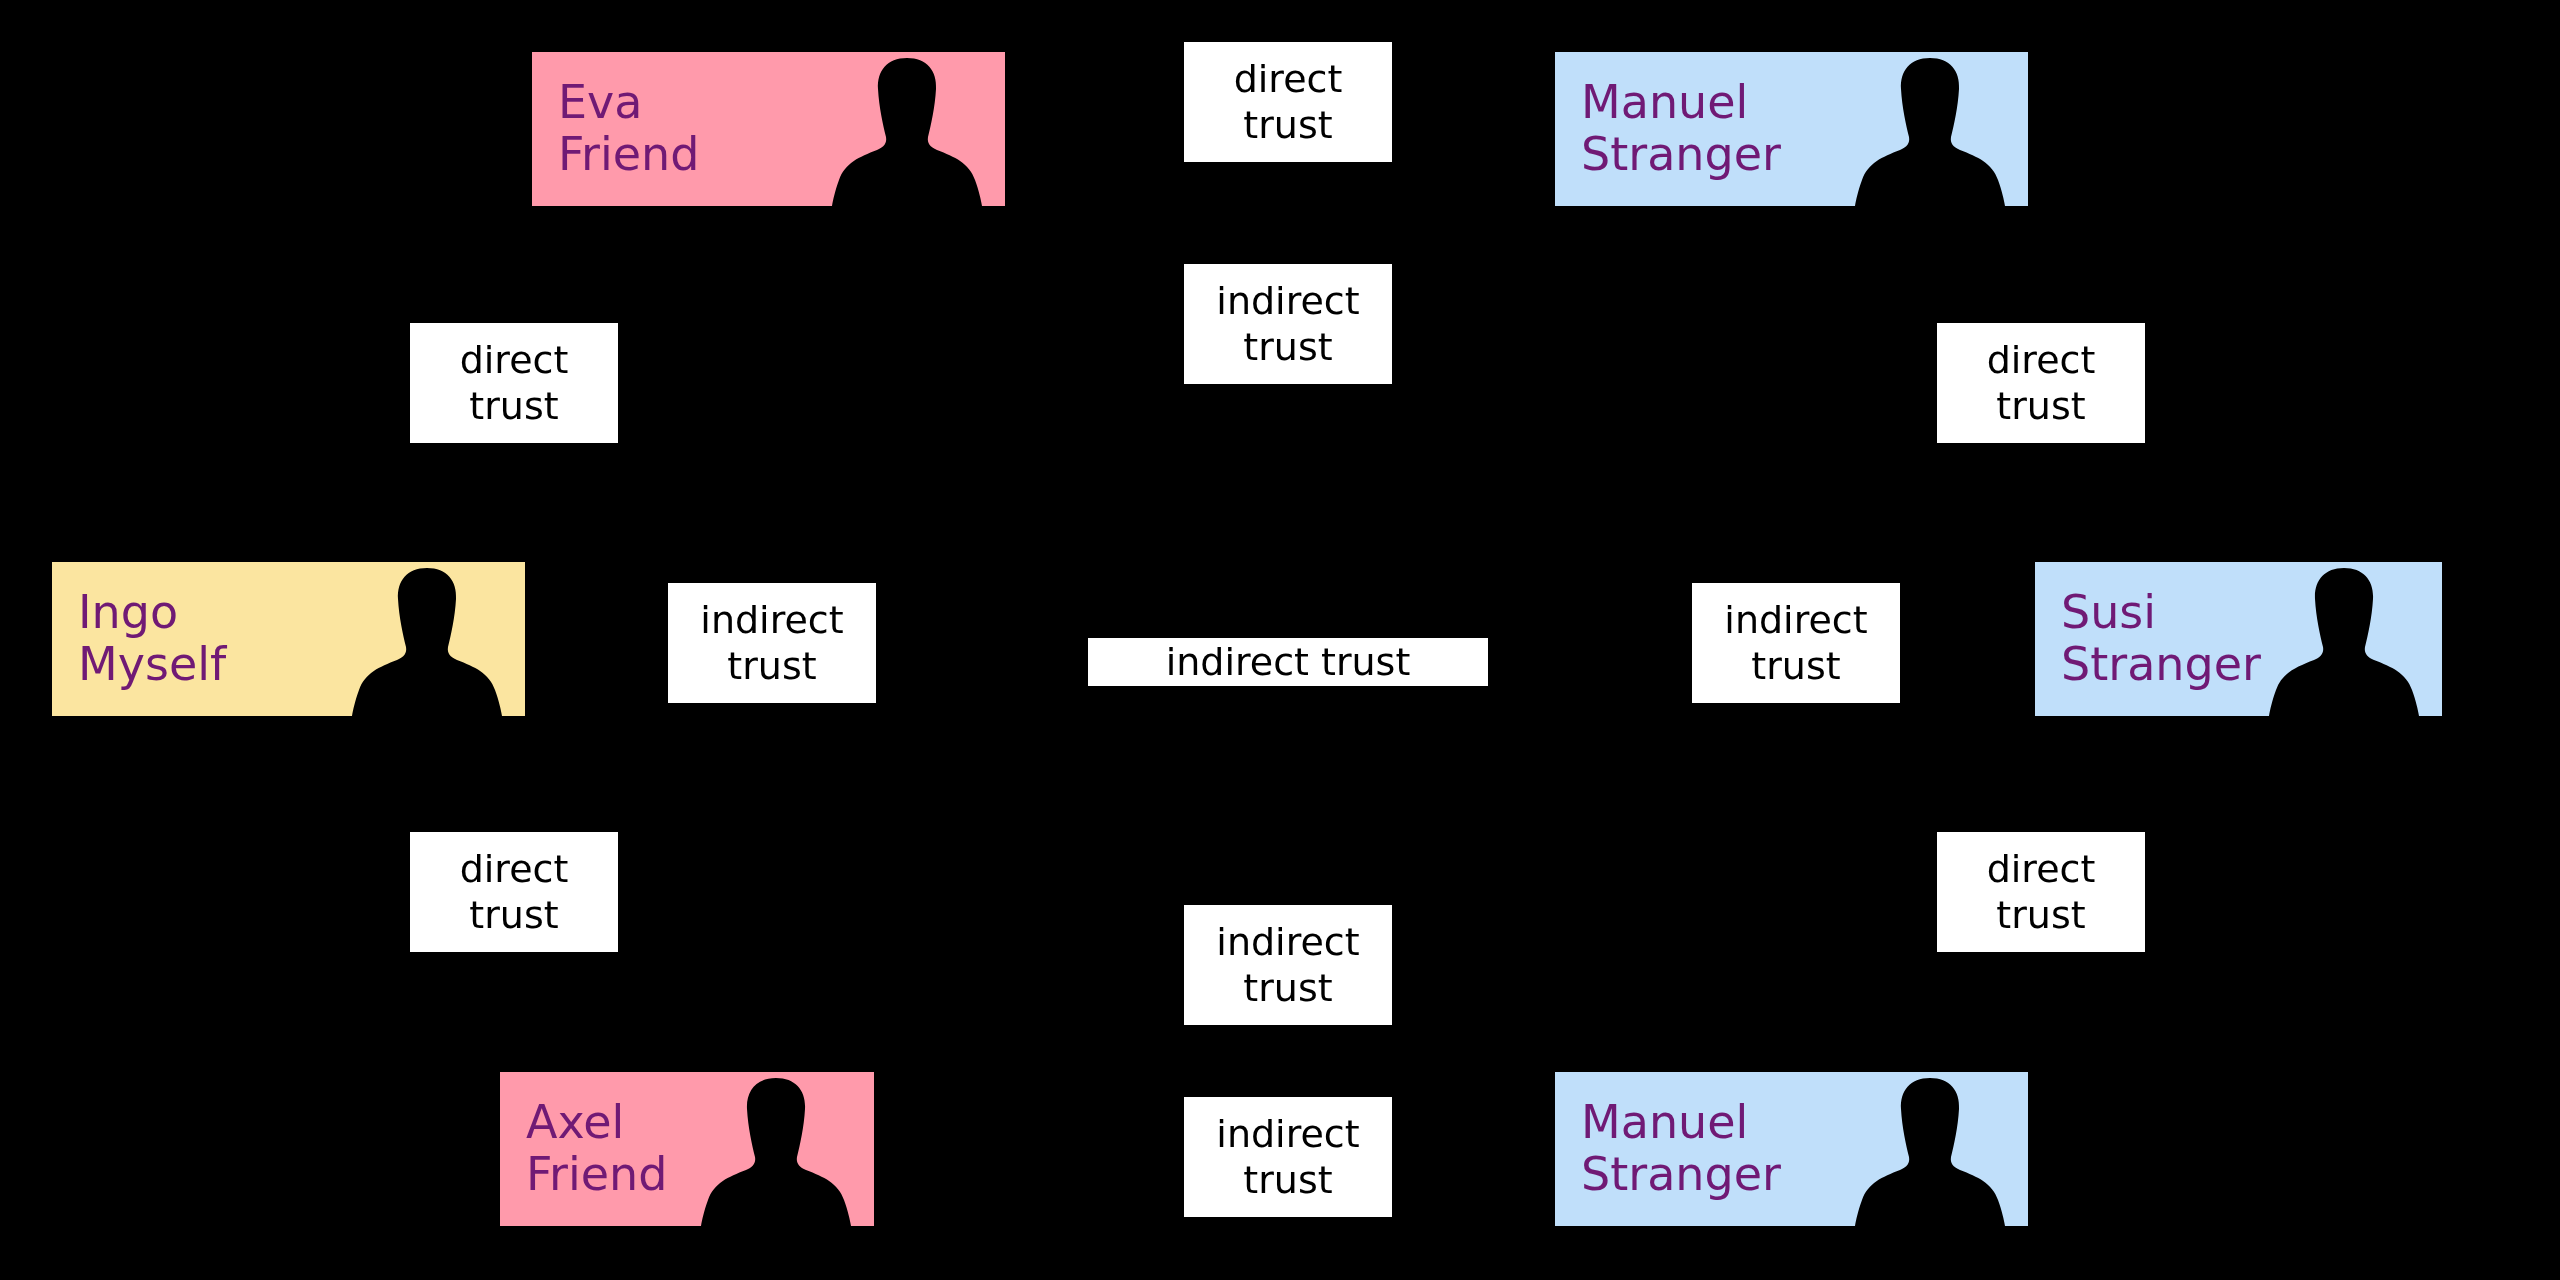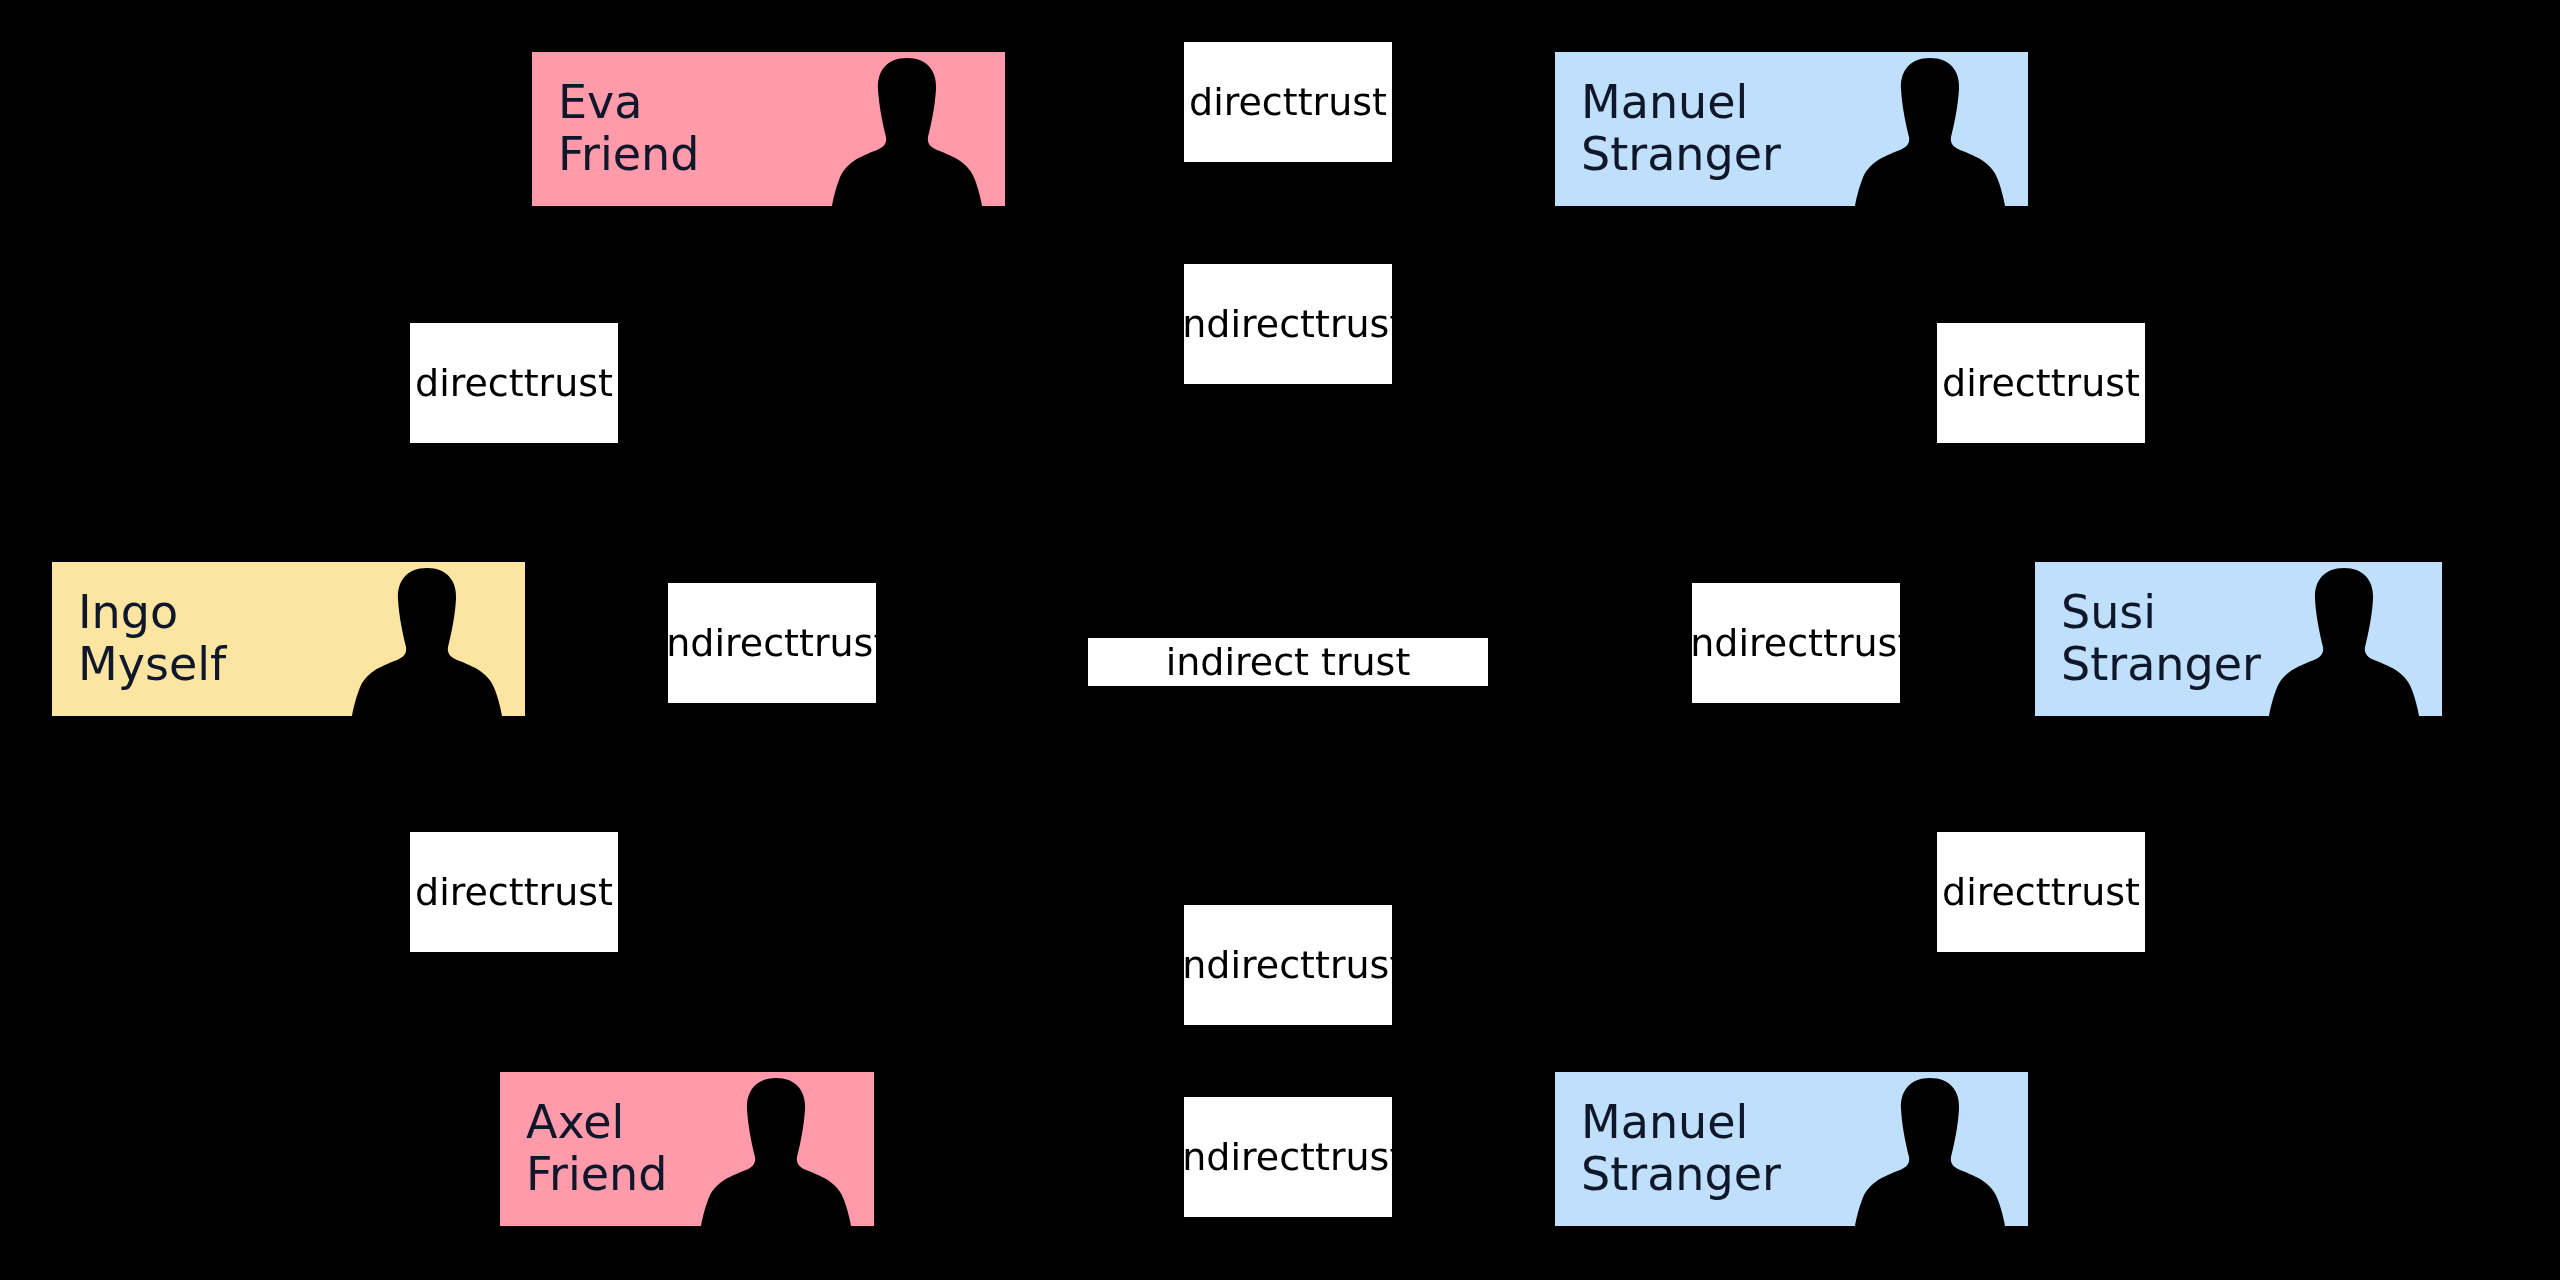--- a/index.html
+++ b/index.html
@@ -21,21 +21,21 @@
   .node {
     position: absolute;
     overflow: hidden;
     box-sizing: border-box;
   }
   .node .node-text {
     position: absolute;
     left: 26px;
     top: 50%;
     transform: translateY(-50%);
-    color: #0f172a;
+    color: #701a75;
     font-size: 46px;
     line-height: 1.12;
     white-space: nowrap;
     z-index: 2;
   }
   .node .node-name,
   .node .node-role {
     display: block;
   }
 
@@ -54,21 +54,21 @@
     width: 100%;
     height: 100%;
   }
 
   
   .edge-label {
     position: absolute;
     background: #ffffff;
     color: #000000;
     display: flex;
-    flex-direction: row;
+    flex-direction: column;
     align-items: center;
     justify-content: center;
     font-size: 38px;
     line-height: 1.22;
     box-sizing: border-box;
     text-align: center;
     white-space: nowrap;
   }
   .edge-label.single-line {
     flex-direction: row;

